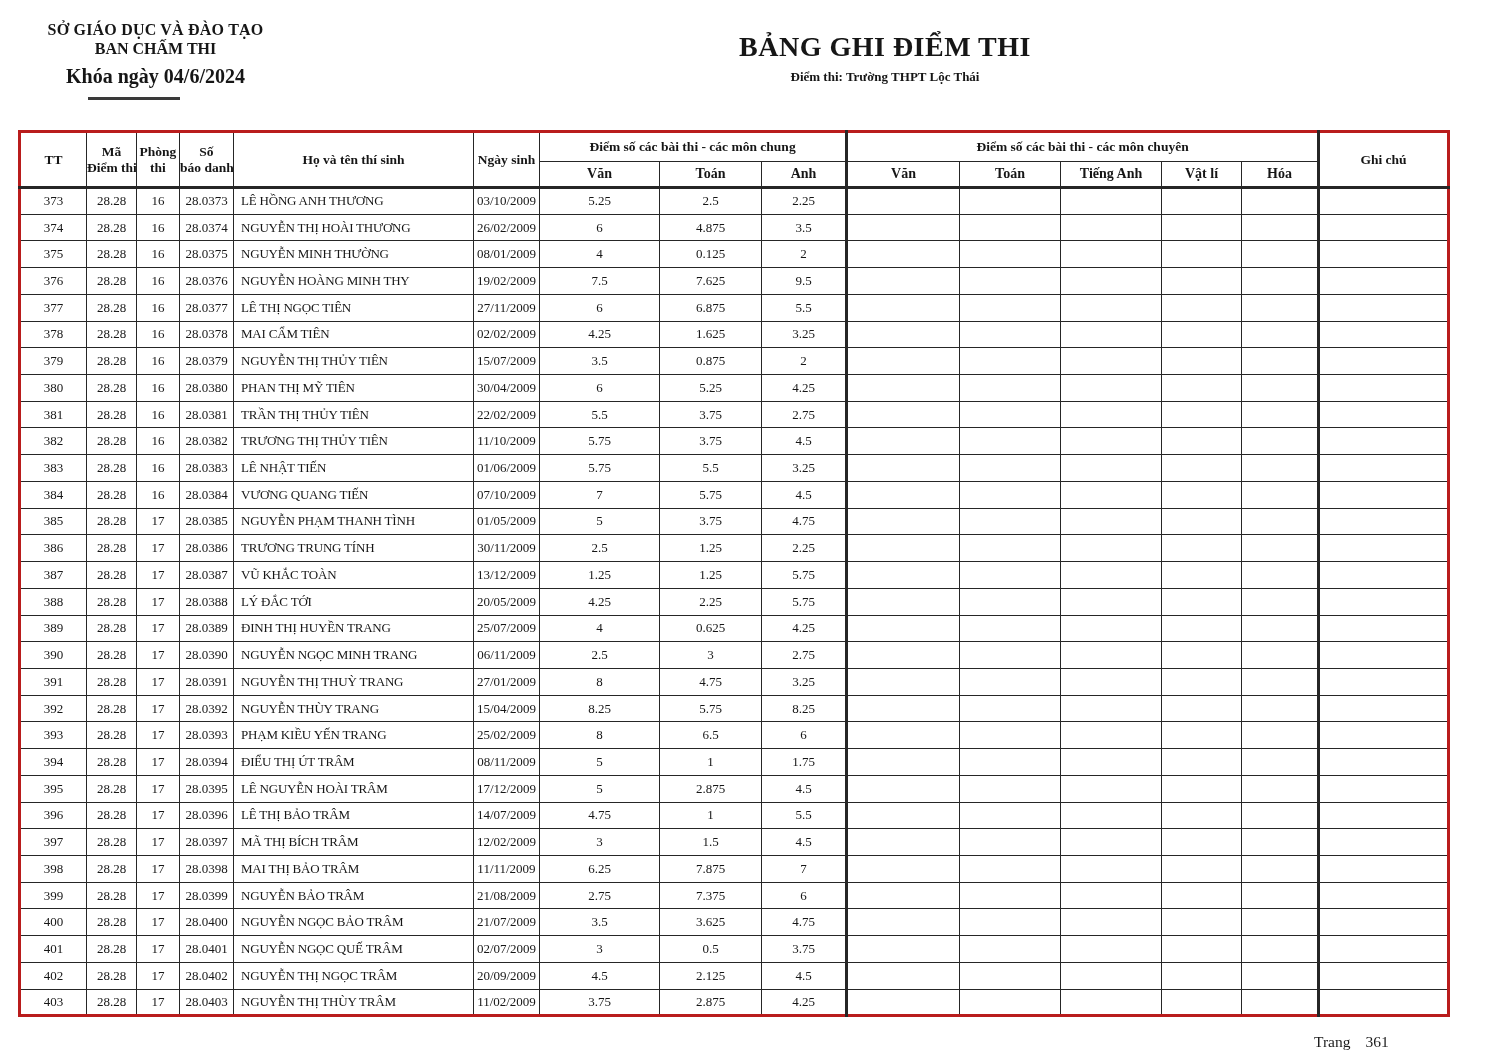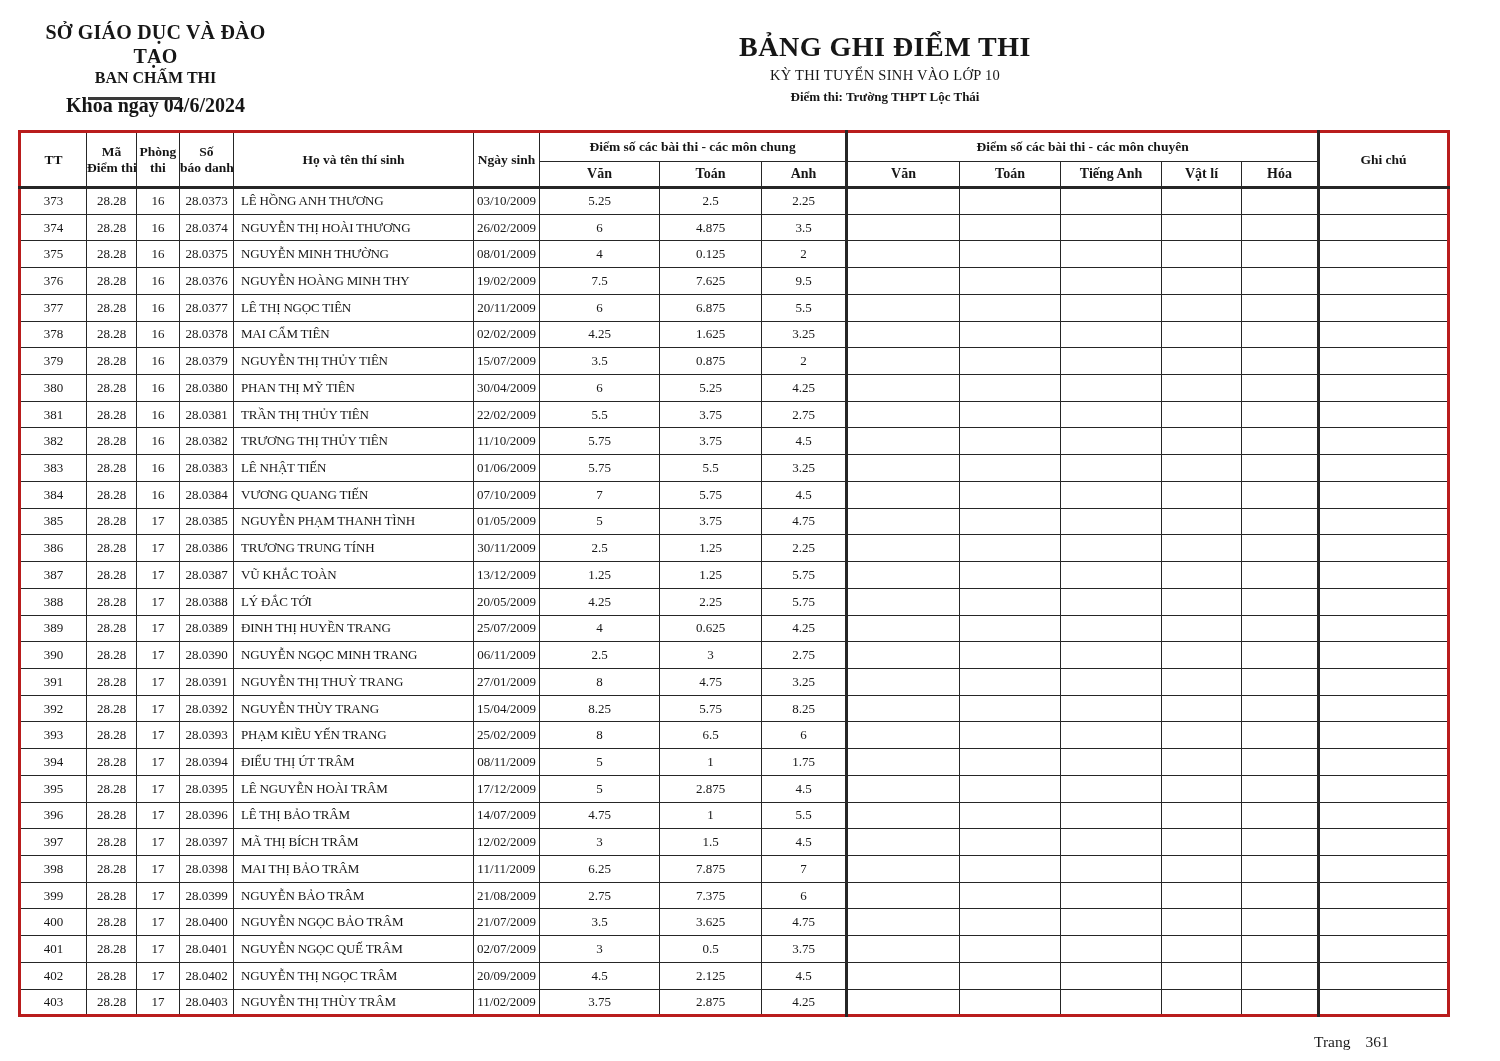--- a/index.html
+++ b/index.html
@@ -11,21 +11,21 @@
     color:#161616;
     font-family:"Liberation Serif","DejaVu Serif",serif;
     overflow:hidden;
   }
 
   
   .hdr-left {
     position:absolute; left:38px; top:20px; width:235px;
     text-align:center; line-height:1.2;
   }
-  .hdr-left .l1 { font-weight:bold; font-size:20px; letter-spacing:.2px; }
+  .hdr-left .l1 { font-weight:bold; font-size:16px; letter-spacing:.2px; }
   .hdr-left .l2 { font-weight:bold; font-size:16px; }
   .hdr-left .l3 { font-weight:bold; font-size:20px; margin-top:6px; }
   .hdr-rule {
     position:absolute; left:88px; top:97px; width:92px; height:2.5px;
     background:#3a3a3a;
   }
   .hdr-right {
     position:absolute; left:635px; top:30px; width:500px;
     text-align:center; line-height:1.2;
   }
@@ -75,21 +75,20 @@
 
   <div class="hdr-left">
     <div class="l1">SỞ GIÁO DỤC VÀ ĐÀO TẠO</div>
     <div class="l2">BAN CHẤM THI</div>
     <div class="l3">Khóa ngày 04/6/2024</div>
   </div>
   <div class="hdr-rule"></div>
 
   <div class="hdr-right">
     <div class="title">BẢNG GHI ĐIỂM THI</div>
-    <div class="subtitle">KỲ THI TUYỂN SINH VÀO LỚP 10</div>
     <div class="site">Điểm thi: Trường THPT Lộc Thái</div>
   </div>
 
   <table class="score">
     <colgroup>
       <col style="width:67px">
         <col style="width:50px">
         <col style="width:43px">
         <col style="width:54px">
       <col style="width:240px">
@@ -204,21 +203,21 @@
           <td></td>
           <td></td>
           <td class="tl"></td>
         </tr>
         <tr>
           <td>377</td>
           <td>28.28</td>
           <td>16</td>
           <td>28.0377</td>
           <td class="name">LÊ THỊ NGỌC TIÊN</td>
-          <td>20/11/2009</td>
+          <td>27/11/2009</td>
           <td>6</td>
           <td>6.875</td>
           <td>5.5</td>
           <td class="tl"></td>
           <td></td>
           <td></td>
           <td></td>
           <td></td>
           <td class="tl"></td>
         </tr>

